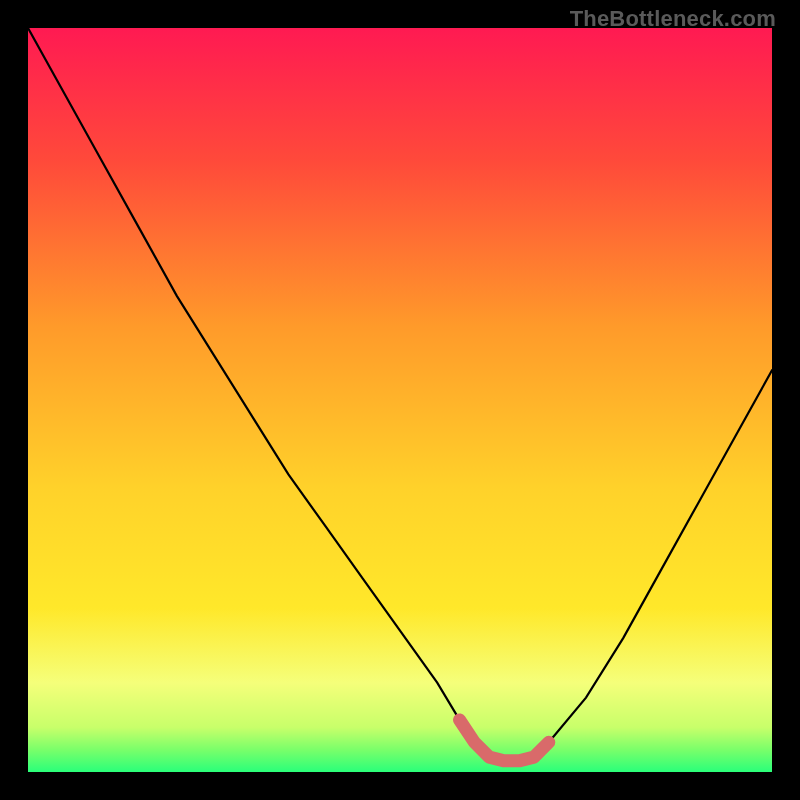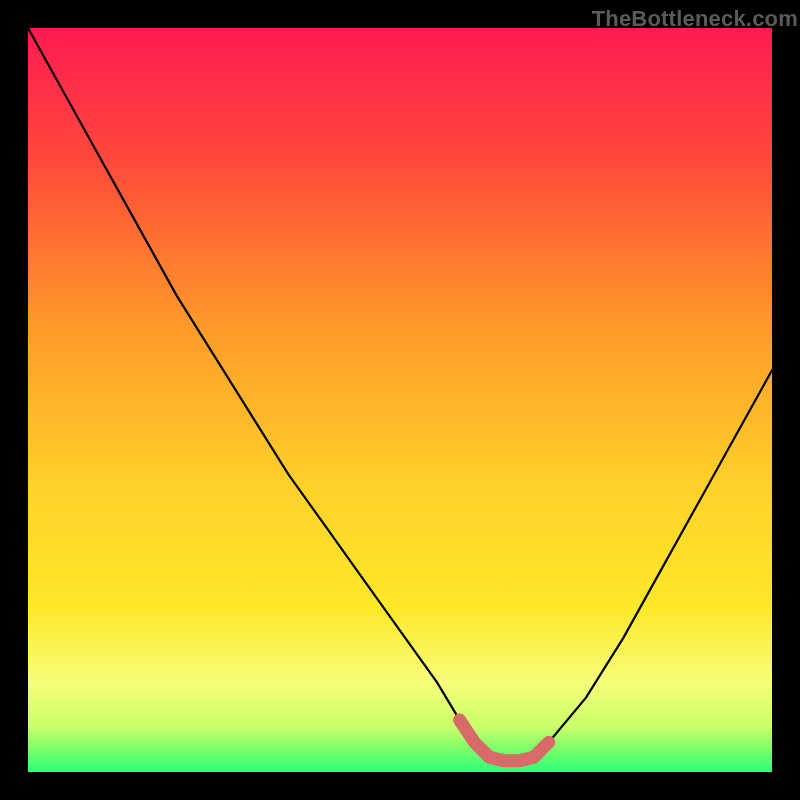--- a/index.html
+++ b/index.html
@@ -13,21 +13,21 @@
   }
   .frame {
     position: relative;
     width: 800px;
     height: 800px;
     background: #000;
   }
   .watermark {
     position: absolute;
     top: 6px;
-    right: 2px;
+    right: 24px;
     font-size: 22px;
     font-weight: 600;
     color: #5a5a5a;
     letter-spacing: 0.2px;
     z-index: 10;
   }
   .plot-wrap {
     position: absolute;
     left: 28px;
     top: 28px;

